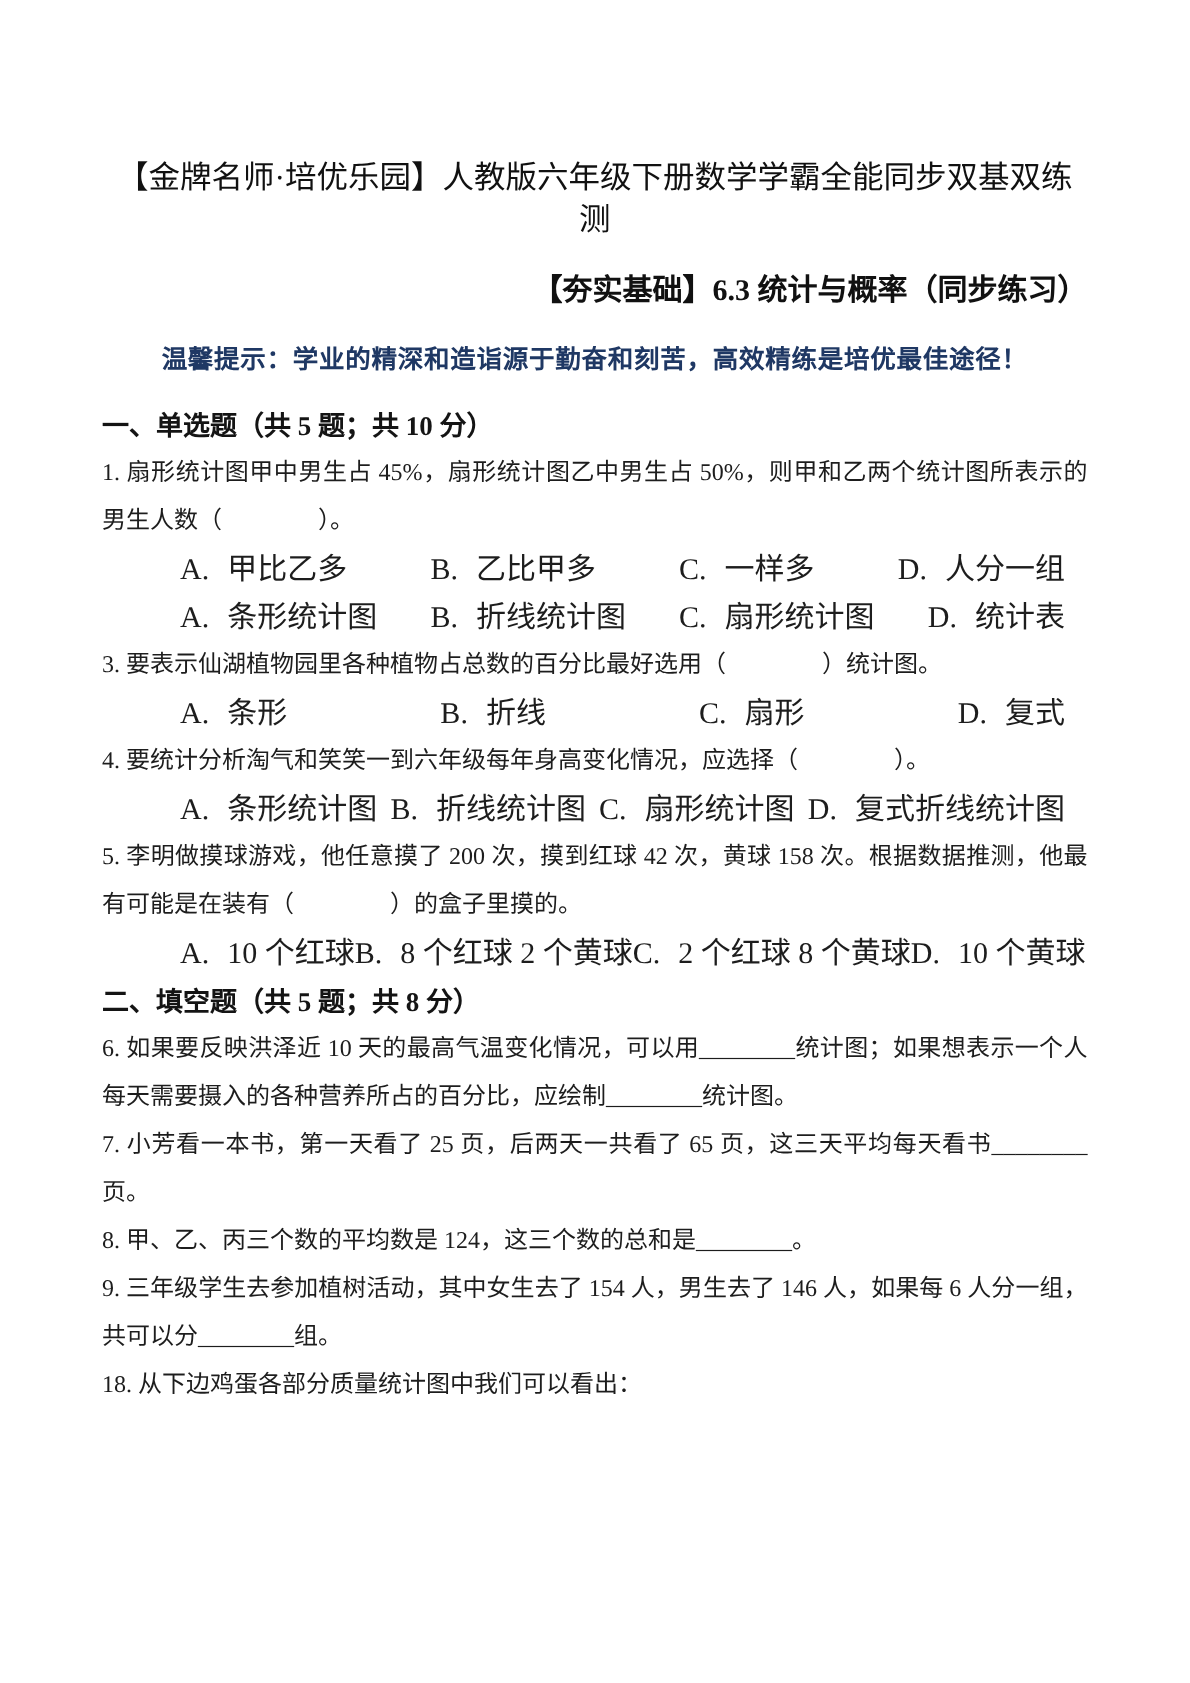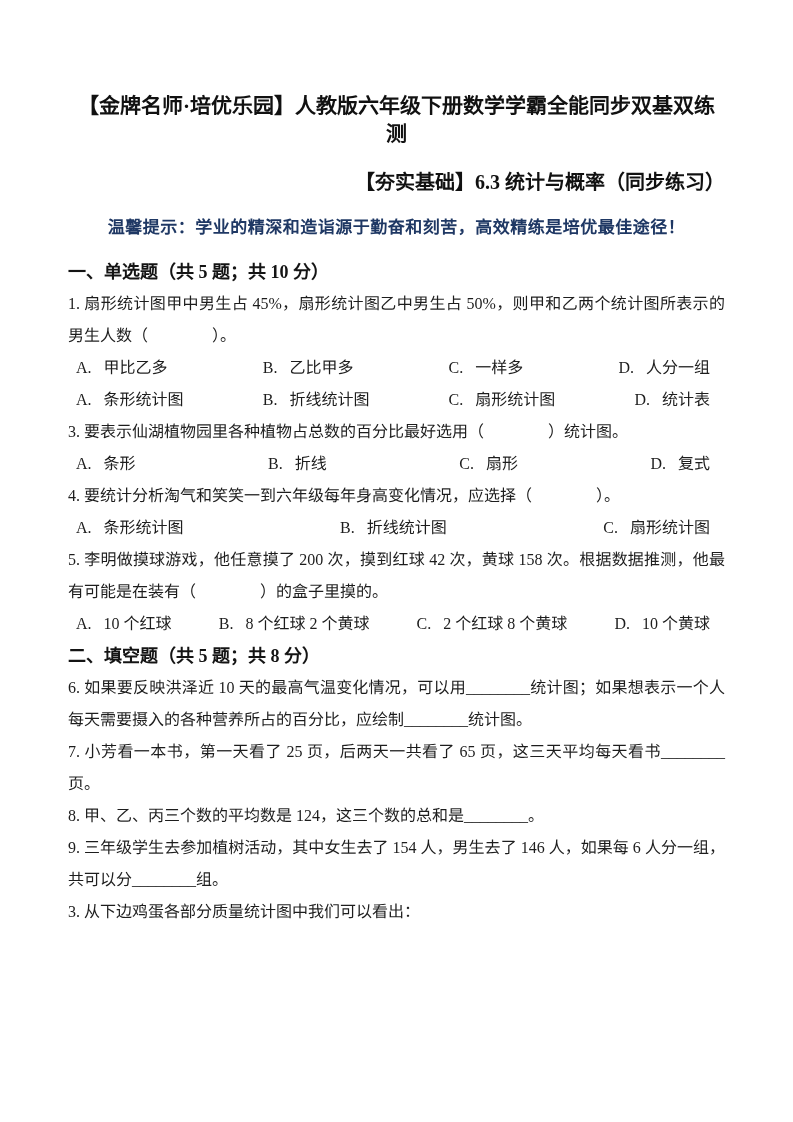--- a/index.html
+++ b/index.html
@@ -10,24 +10,24 @@
     height: 1122px;
     margin: 0 auto;
     background: #ffffff;
     padding: 88px 68px 40px 68px;
     font-family: "Liberation Serif", "DejaVu Serif", serif;
     color: #1d1d1d;
     overflow: hidden;
   }
   .doc-title {
     font-size: 21px;
-    font-weight: bold;
+    font-weight: normal;
     text-align: center;
     line-height: 28px;
-    margin: 4px 0 20px 0;
+    margin: 16px 0 20px 0;
     color: #111111;
   }
   .doc-subtitle {
     font-size: 20px;
     font-weight: bold;
     text-align: right;
     line-height: 28px;
     margin: 0 0 18px 0;
     color: #111111;
   }
@@ -52,23 +52,24 @@
     font-size: 16px;
     line-height: 32px;
     margin: 0;
     text-align: justify;
     word-break: break-word;
   }
   .options-row {
     display: flex;
     justify-content: space-between;
     align-items: flex-start;
-    font-size: 16px;
+    font-size: 20px;
     line-height: 32px;
     padding: 0 15px 0 8px;
+    margin-left: 44px;
   }
   .option { white-space: nowrap; }
   .opt-key { display: inline-block; margin-right: 12px; }
 </style>
 </head>
 <body>
 
 <div class="page">
 
   <h1 class="doc-title">【金牌名师·培优乐园】人教版六年级下册数学学霸全能同步双基双练测</h1>
@@ -105,20 +106,21 @@
       <span class="option"><span class="opt-key">D.</span><span>复式</span></span>
     </div>
   </div>
 
   <div class="question">
     <p class="q-text">4. 要统计分析淘气和笑笑一到六年级每年身高变化情况，应选择（　　　　）。</p>
     <div class="options-row">
       <span class="option"><span class="opt-key">A.</span><span>条形统计图</span></span>
       <span class="option"><span class="opt-key">B.</span><span>折线统计图</span></span>
       <span class="option"><span class="opt-key">C.</span><span>扇形统计图</span></span>
+      <span class="option"><span class="opt-key">D.</span><span>复式折线统计图</span></span>
     </div>
   </div>
 
   <div class="question">
     <p class="q-text">5. 李明做摸球游戏，他任意摸了 200 次，摸到红球 42 次，黄球 158 次。根据数据推测，他最有可能是在装有（　　　　）的盒子里摸的。</p>
     <div class="options-row">
       <span class="option"><span class="opt-key">A.</span><span>10 个红球</span></span>
       <span class="option"><span class="opt-key">B.</span><span>8 个红球 2 个黄球</span></span>
       <span class="option"><span class="opt-key">C.</span><span>2 个红球 8 个黄球</span></span>
       <span class="option"><span class="opt-key">D.</span><span>10 个黄球</span></span>
@@ -133,16 +135,16 @@
   <div class="question">
     <p class="q-text">7. 小芳看一本书，第一天看了 25 页，后两天一共看了 65 页，这三天平均每天看书________页。</p>
   </div>
   <div class="question">
     <p class="q-text">8. 甲、乙、丙三个数的平均数是 124，这三个数的总和是________。</p>
   </div>
   <div class="question">
     <p class="q-text">9. 三年级学生去参加植树活动，其中女生去了 154 人，男生去了 146 人，如果每 6 人分一组，共可以分________组。</p>
   </div>
   <div class="question">
-    <p class="q-text">3. 从下边鸡蛋各部分质量统计图中我们可以看出：</p>
+    <p class="q-text">18. 从下边鸡蛋各部分质量统计图中我们可以看出：</p>
   </div>
 
 </div>
 
 </body></html>

